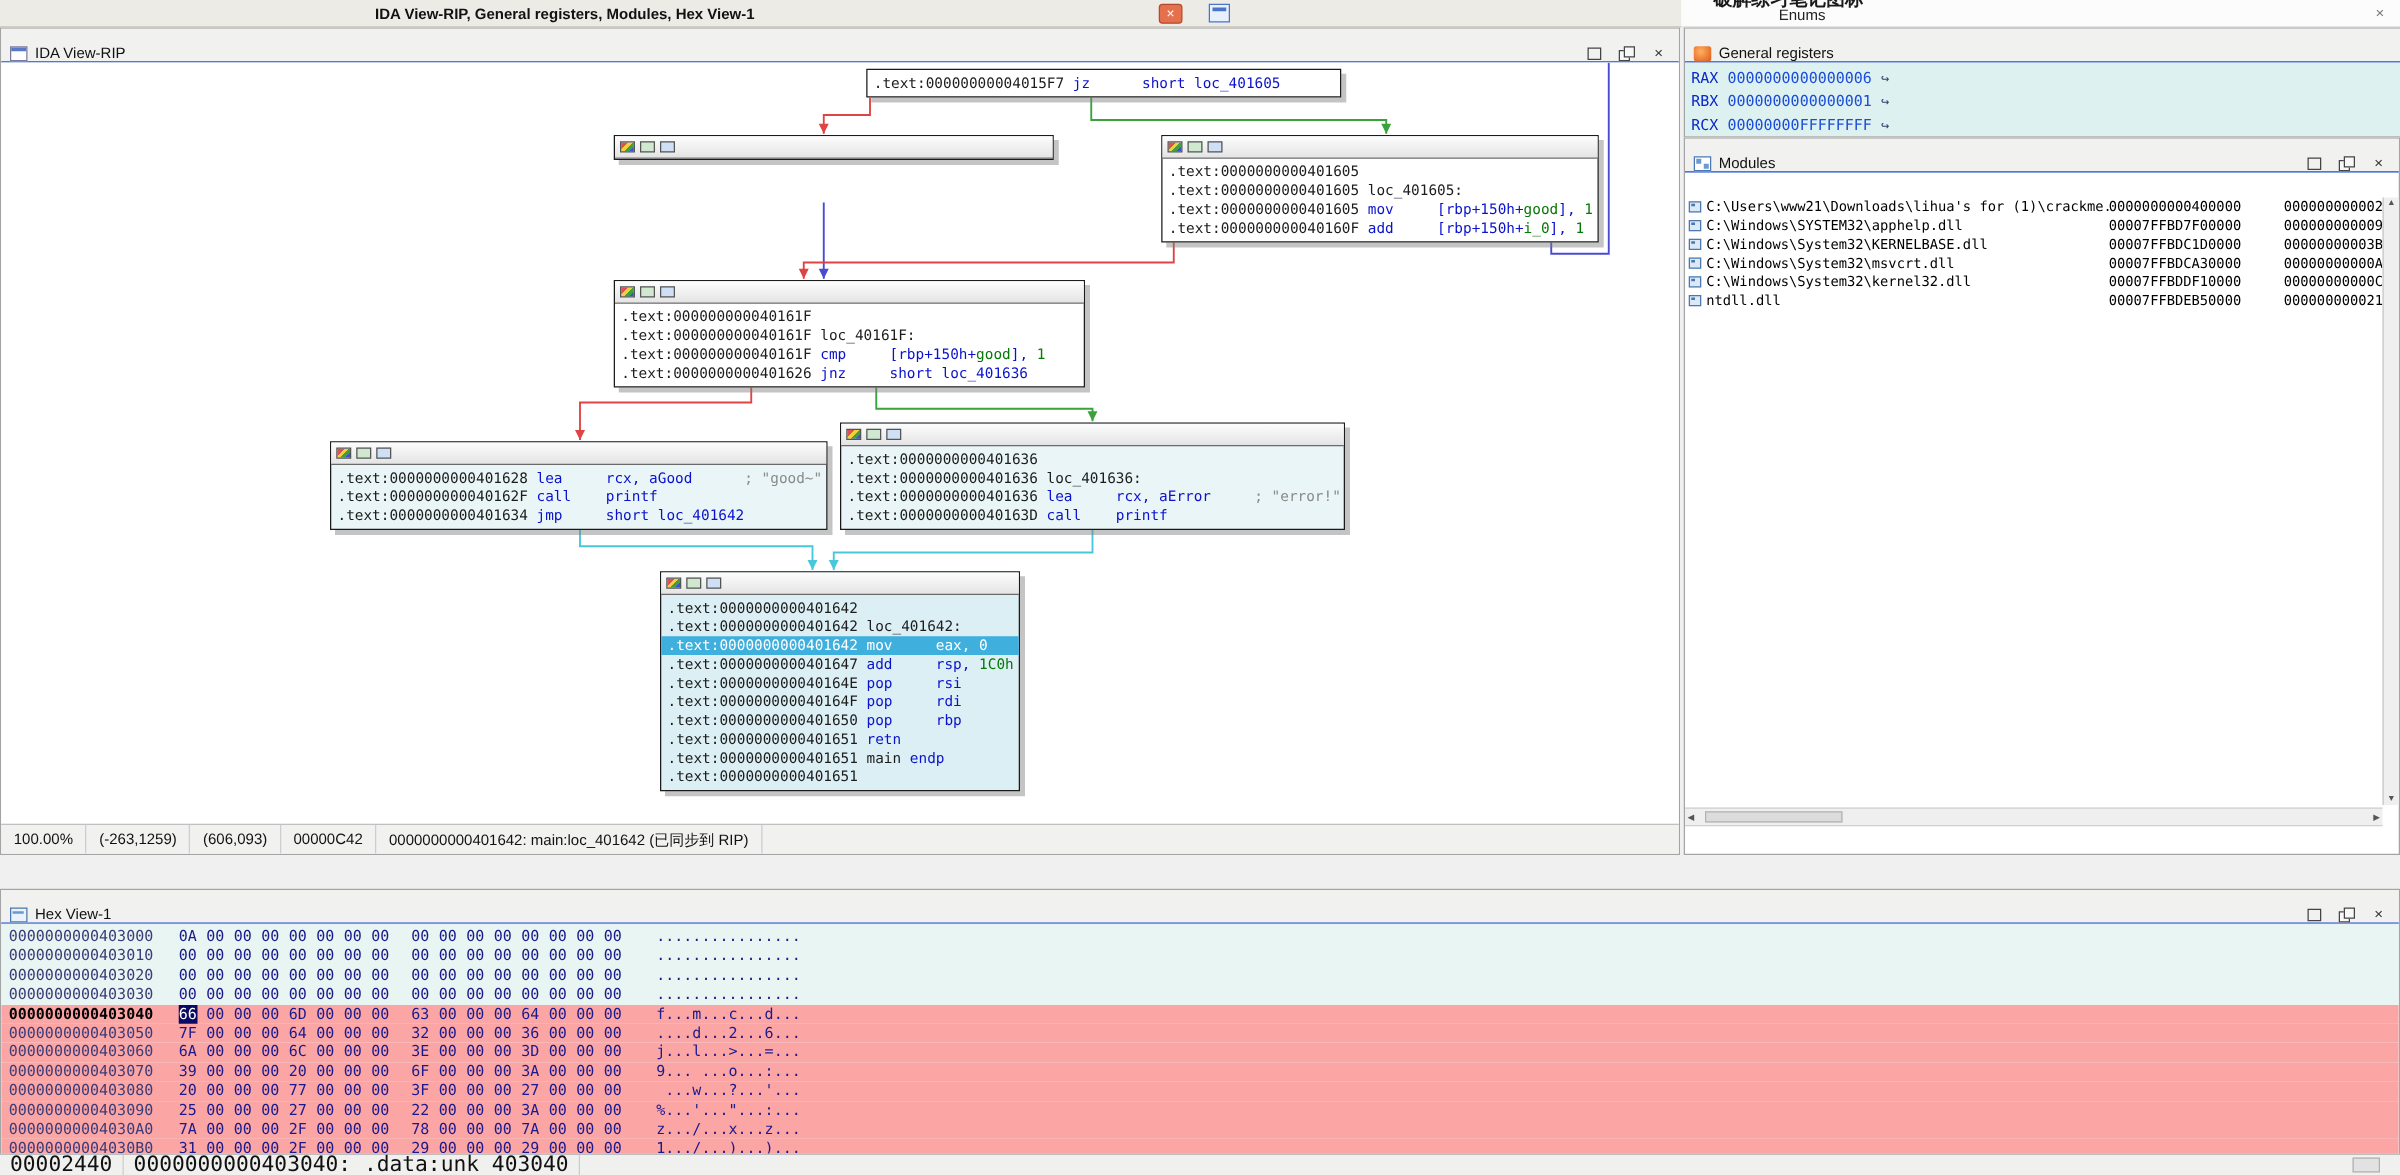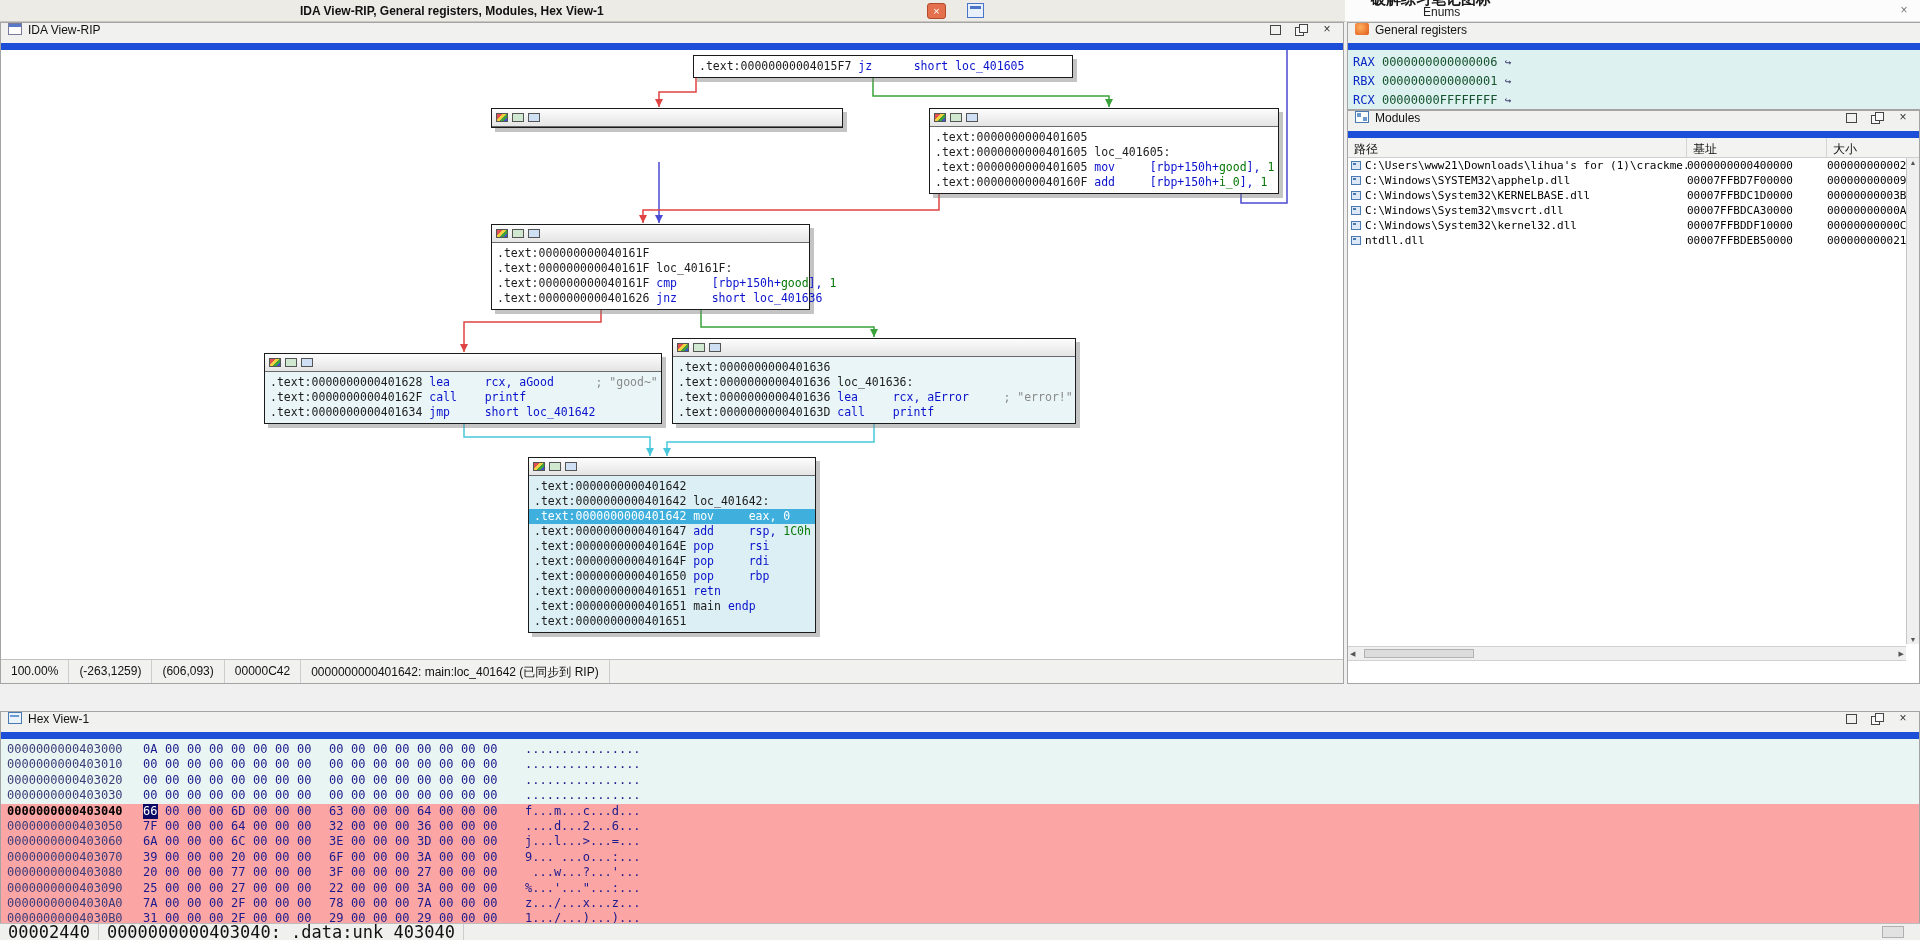--- a/index.html
+++ b/index.html
@@ -12,21 +12,21 @@
   #tb-close{position:absolute;left:927px;top:3px;width:19px;height:16px;background:#e4704e;border:1px solid #b24a2e;border-radius:3px;color:#fff;font-size:11px;line-height:14px;text-align:center;cursor:default;}
   #tb-appicon{position:absolute;left:967px;top:3px;width:17px;height:15px;border:1px solid #4a74c8;background:#e8f0fc;}
   #tb-appicon::before{content:"";position:absolute;left:2px;top:2px;right:2px;height:3px;background:#4a74c8;}
   #tb-right{position:absolute;left:1345px;top:0;width:575px;height:22px;background:#fcfcfc;border-bottom:1px solid #dcdcdc;overflow:hidden;}
   #tb-cn{position:absolute;left:26px;top:-10px;font-size:15px;font-weight:bold;color:#1a1a1a;white-space:nowrap;}
   #tb-enums{position:absolute;left:78px;top:5px;color:#222;}
   #tb-x{position:absolute;right:8px;top:3px;width:16px;height:15px;color:#777;text-align:center;line-height:15px;}
 
   
   .panel{position:absolute;background:#fff;border:1px solid #a4a4a4;}
-  .ptitle{position:relative;height:27px;background:#f1f1f0;border-bottom:7px solid #1d4ed8;display:flex;align-items:flex-start;padding:0 7px;gap:6px;}
+  .ptitle{position:relative;height:27px;background:#f1f1f0;border-bottom:1px solid #1d4ed8;display:flex;align-items:flex-end;padding:0 7px;gap:6px;}
   .ptitle .cap{flex:1;color:#111;}
   .wbtns{display:flex;gap:12px;align-items:center;padding-right:2px;}
   .wb{width:14px;height:13px;position:relative;color:#333;}
   .wb-max::before{content:"";position:absolute;left:2px;top:2px;width:9px;height:8px;border:1px solid #444;}
   .wb-float::before{content:"";position:absolute;left:1px;top:4px;width:7px;height:7px;border:1px solid #444;background:#f8f8f8;}
   .wb-float::after{content:"";position:absolute;left:5px;top:1px;width:7px;height:7px;border:1px solid #444;background:#f8f8f8;}
   .wb-close{font-size:12px;line-height:13px;text-align:center;}
   .picon{width:14px;height:12px;position:relative;border:1px solid #7a7a9a;background:#fff;flex:none;}
   .picon-ida::before{content:"";position:absolute;left:0;top:0;right:0;height:3px;background:#5a78c8;}
   .picon-reg{border:none;border-radius:2px;background:radial-gradient(circle at 40% 35%,#ffb060,#e05818);}
@@ -57,21 +57,21 @@
   .c-lbl{color:#1c1c1c;}
   #gstatus{position:absolute;left:0;right:0;bottom:0;height:24px;background:#f1f1f0;border-top:1px solid #c0c0c0;display:flex;align-items:stretch;overflow:hidden;}
   .gseg{padding:4px 10px;border-right:1px solid #cdcdcd;white-space:pre;color:#111;}
 
   
   #panel-reg{left:1347px;top:22px;width:667px;height:88px;}
   #reg-body{position:absolute;left:0;top:27px;right:0;bottom:0;display:flex;overflow:hidden;}
   #reg-list{flex:1;background:#ddf1f0;padding:3px 5px;overflow:hidden;font-family:"DejaVu Sans Mono",monospace;}
   .regrow{height:19px;line-height:19px;white-space:pre;}
   .regname{color:#0a28c8;}
-  .regval{color:#14532d;}
+  .regval{color:#1d4ed8;}
   .regarrow{color:#3a3a6e;font-size:11px;}
   .sb{width:13px;background:#efefef;border-left:1px solid #c6c6c6;position:relative;font-size:7px;color:#555;}
   .sb .up{position:absolute;top:1px;left:0;right:0;text-align:center;}
   .sb .dn{position:absolute;bottom:1px;left:0;right:0;text-align:center;}
   #reg-flags{width:58px;background:#ddf1f0;border-left:1px solid #c6c6c6;padding:3px 5px;font-family:"DejaVu Sans Mono",monospace;}
   .flagrow{height:19px;line-height:19px;display:flex;justify-content:space-between;}
   .flagname{color:#0a28c8;}
   .flagval{color:#111;}
 
   
@@ -169,21 +169,21 @@
           <span class="gi gi-b"></span>
           <span class="gi gi-c"></span>
         </div>
         <div class="gnode-body">
           <div class="cline"><span class="c-addr">.text:0000000000401605</span></div>
           <div class="cline"><span class="c-addr">.text:0000000000401605 </span><span class="c-lbl">loc_401605:</span></div>
           <div class="cline"><span class="c-addr">.text:0000000000401605 </span><span class="c-mn">mov     </span><span class="c-op">[rbp+150h+</span><span class="c-var">good</span><span class="c-op">], </span><span class="c-num">1</span></div>
           <div class="cline"><span class="c-addr">.text:000000000040160F </span><span class="c-mn">add     </span><span class="c-op">[rbp+150h+</span><span class="c-var">i_0</span><span class="c-op">], </span><span class="c-num">1</span></div>
         </div>
       </div>
-      <div class="gnode" style="left: 490px; top: 174px; width: 319px; background: rgb(255, 255, 255);">
+      <div class="gnode" style="left: 490px; top: 174px; width: 377px; background: rgb(255, 255, 255);">
         <div class="gnode-head">
           <span class="gi gi-a"></span>
           <span class="gi gi-b"></span>
           <span class="gi gi-c"></span>
         </div>
         <div class="gnode-body">
           <div class="cline"><span class="c-addr">.text:000000000040161F</span></div>
           <div class="cline"><span class="c-addr">.text:000000000040161F </span><span class="c-lbl">loc_40161F:</span></div>
           <div class="cline"><span class="c-addr">.text:000000000040161F </span><span class="c-mn">cmp     </span><span class="c-op">[rbp+150h+</span><span class="c-var">good</span><span class="c-op">], </span><span class="c-num">1</span></div>
           <div class="cline"><span class="c-addr">.text:0000000000401626 </span><span class="c-mn">jnz     </span><span class="c-kw">short </span><span class="c-name">loc_401636</span></div>
@@ -287,25 +287,20 @@
 <div id="panel-mod" class="panel">
   <div class="ptitle">
     <span class="picon picon-mod"></span>
     <span class="cap">Modules</span>
     <span class="wbtns">
       <span class="wb wb-max"></span>
       <span class="wb wb-float"></span>
       <span class="wb wb-close">×</span>
     </span>
   </div>
-  <div id="mod-head">
-      <div class="mh mh0">路径</div>
-      <div class="mh mh1">基址</div>
-      <div class="mh mh2">大小</div>
-    </div>
   <div id="mod-rows">
       <div class="modrow"><span class="modicon"></span><span class="mpath">C:\Users\www21\Downloads\lihua's for (1)\crackme.…</span><span class="mbase">0000000000400000</span><span class="msize">000000000002A000</span></div>
       <div class="modrow"><span class="modicon"></span><span class="mpath">C:\Windows\SYSTEM32\apphelp.dll</span><span class="mbase">00007FFBD7F00000</span><span class="msize">0000000000097000</span></div>
       <div class="modrow"><span class="modicon"></span><span class="mpath">C:\Windows\System32\KERNELBASE.dll</span><span class="mbase">00007FFBDC1D0000</span><span class="msize">00000000003BA000</span></div>
       <div class="modrow"><span class="modicon"></span><span class="mpath">C:\Windows\System32\msvcrt.dll</span><span class="mbase">00007FFBDCA30000</span><span class="msize">00000000000A7000</span></div>
       <div class="modrow"><span class="modicon"></span><span class="mpath">C:\Windows\System32\kernel32.dll</span><span class="mbase">00007FFBDDF10000</span><span class="msize">00000000000C4000</span></div>
       <div class="modrow"><span class="modicon"></span><span class="mpath">ntdll.dll</span><span class="mbase">00007FFBDEB50000</span><span class="msize">0000000000217000</span></div>
     </div>
   <div id="mod-vsb" class="sb">
     <span class="up">▲</span>

